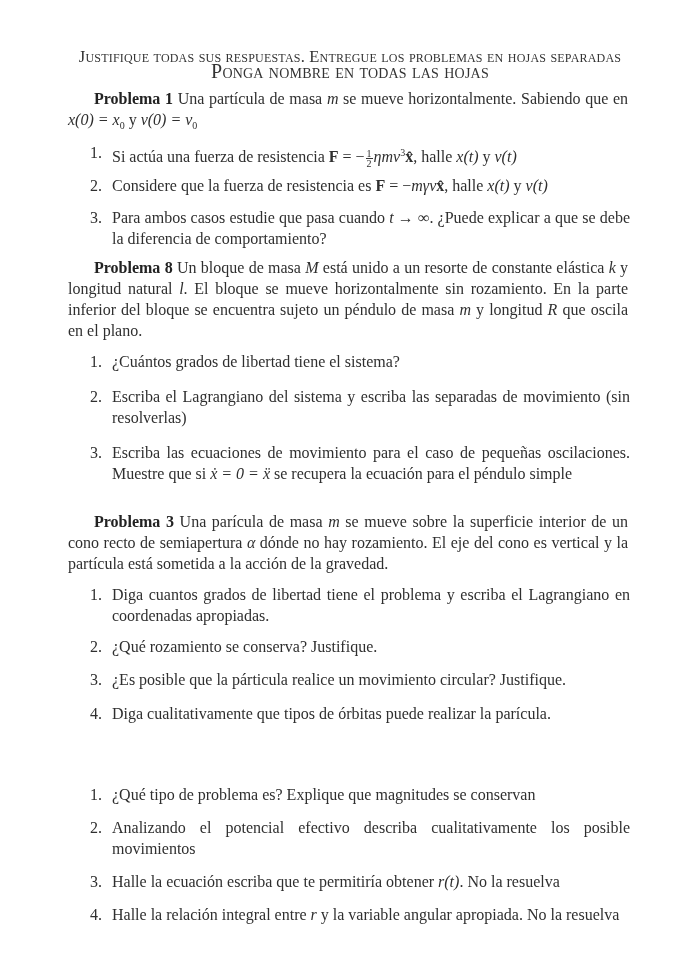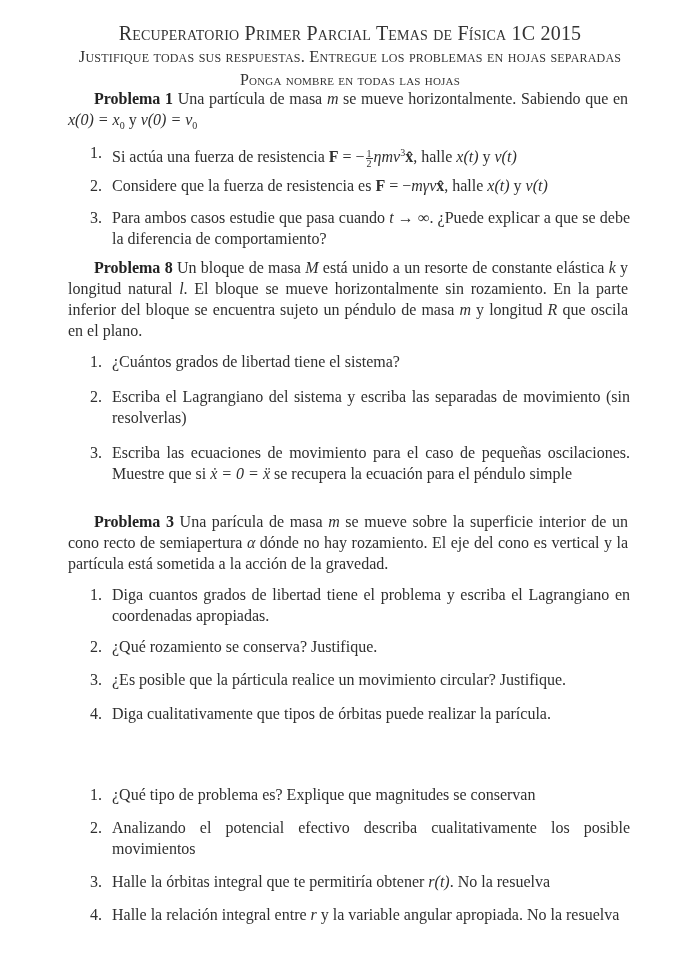--- a/index.html
+++ b/index.html
@@ -5,21 +5,21 @@
   html, body { margin: 0; padding: 0; background: #ffffff; }
   body {
     width: 700px; height: 967px; position: relative; overflow: hidden;
     font-family: "DejaVu Serif", "Liberation Serif", serif;
     color: #2a2a2a;
   }
   .page { position: absolute; left: 0; top: 0; width: 700px; height: 967px; }
   .hdr { position: absolute; left: 0; width: 700px; text-align: center; font-family: "Liberation Serif", serif; font-variant: small-caps; color: #333; letter-spacing: 0.2px; }
   .hdr1 { top: 22px; font-size: 20px; }
   .hdr2 { top: 47px; font-size: 16.5px; left: -2px; width: 704px; }
-  .hdr3 { top: 71px; font-size: 16px; }
+  .hdr3 { top: 60px; font-size: 20px; }
 
   .para { position: absolute; left: 68px; width: 560px; font-family: "Liberation Serif", serif; font-size: 16px; line-height: 21px; text-align: justify; color: #2f2f2f; }
   .para .indent { display: inline-block; width: 26px; }
   .pt { font-weight: bold; color: #222; }
   .m { font-style: italic; }
   .b { font-weight: bold; font-style: normal; }
 
   .item { position: absolute; left: 90px; width: 540px; font-family: "Liberation Serif", serif; font-size: 16px; line-height: 21px; color: #2f2f2f; text-align: justify; }
   .item .num { position: absolute; left: 0; top: 0; width: 18px; }
   .item .txt { display: block; margin-left: 22px; }
@@ -30,21 +30,20 @@
   sup { font-size: 10px; }
   sub { font-size: 10px; }
 
   .watermark { position: absolute; left: 491px; top: 618px; font-family: "Liberation Sans", sans-serif; font-size: 23px; color: #111; letter-spacing: -0.3px; }
 </style>
 </head>
 <body>
 
 <div class="page">
 
-  <div class="hdr hdr1">Recuperatorio Primer Parcial Temas de Física 1C 2015</div>
   <div class="hdr hdr2">Justifique todas sus respuestas. Entregue los problemas en hojas separadas</div>
   <div class="hdr hdr3">Ponga nombre en todas las hojas</div>
 
   <div class="para" style="top:88px;">
     <span class="indent"></span><span class="pt">Problema 1</span>
     <span>Una partícula de masa</span>
     <span class="m">m</span>
     <span>se mueve horizontalmente. Sabiendo que en</span>
     <span class="m">x(0) = x</span><sub>0</sub>
     <span>y</span>
@@ -151,21 +150,21 @@
   </div>
 
   <div class="item" style="top:817px;">
     <span class="num">2.</span>
     <span class="txt">Analizando el potencial efectivo describa cualitativamente los posible movimientos</span>
   </div>
 
   <div class="item" style="top:871px;">
     <span class="num">3.</span>
     <span class="txt">
-      <span>Halle la órbitas integral que te permitiría obtener</span>
+      <span>Halle la ecuación escriba que te permitiría obtener</span>
       <span class="m">r(t)</span><span>. No la resuelva</span>
     </span>
   </div>
 
   <div class="item" style="top:904px;">
     <span class="num">4.</span>
     <span class="txt">
       <span>Halle la relación integral entre</span>
       <span class="m">r</span>
       <span>y la variable angular apropiada. No la resuelva</span>

